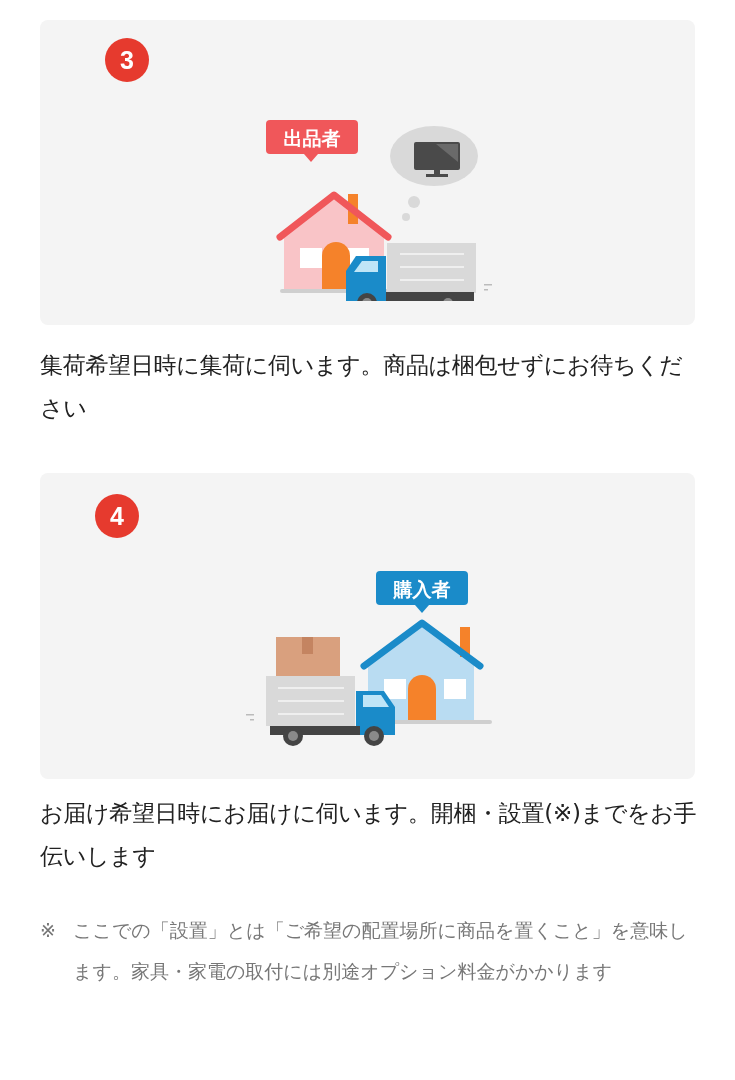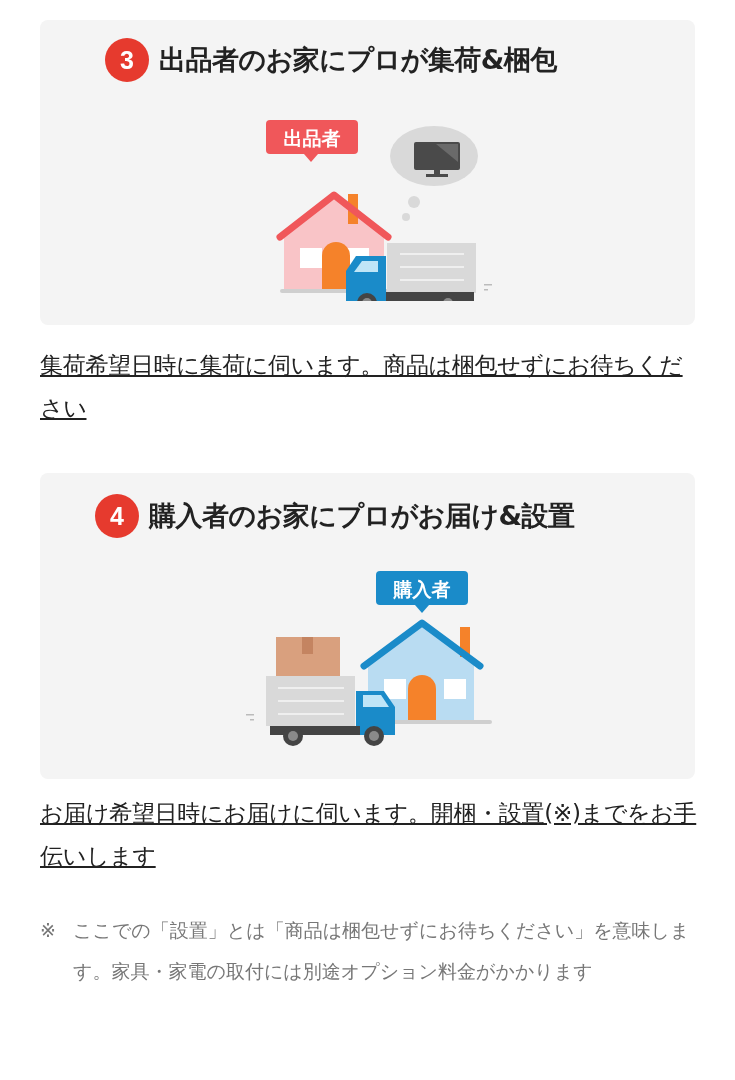--- a/index.html
+++ b/index.html
@@ -5,32 +5,31 @@
   html, body { margin:0; padding:0; background:#ffffff; }
   body { width:735px; height:1080px; position:relative; overflow:hidden;
          font-family:"DejaVu Sans","Liberation Sans",sans-serif; color:#222222; }
   .step-box { position:absolute; left:40px; width:655px; background:#f4f4f4; border-radius:8px; }
   .step-title { position:absolute; display:flex; align-items:center; white-space:nowrap; }
   .badge { width:44px; height:44px; border-radius:50%; background:#e63a2e; color:#fff;
            font-family:"Liberation Sans",sans-serif; font-weight:bold; font-size:25px;
            display:flex; align-items:center; justify-content:center; flex-shrink:0; }
   .title-text { font-weight:bold; font-size:27px; letter-spacing:-0.5px; color:#222; margin-left:10px; }
   .illus { position:absolute; }
-  .para { position:absolute; left:40px; width:660px; font-size:23px; line-height:43px; color:#222; letter-spacing:-0.3px;text-decoration:underline; }
+  .para { position:absolute; left:40px; width:660px; font-size:23px; line-height:43px; color:#222; letter-spacing:-0.3px; }
   .note { position:absolute; left:40px; width:660px; font-size:19px; line-height:41px; color:#777; display:flex; }
   .note-mark { width:33px; flex-shrink:0; }
   .note-text { width:625px; }
 </style>
 </head>
 <body>
 
 <div class="step-box" style="top:20px;height:305px;">
   <div class="step-title" style="left:65px;top:18px;">
     <div class="badge">3</div>
-    <div class="title-text">出品者のお家にプロが集荷&amp;梱包</div>
   </div>
   <svg class="illus" style="left:196px;top:96px;" width="270" height="185" viewBox="0 0 270 185">
 
     <g>
       <rect x="30" y="4" width="92" height="34" rx="4" fill="#f0575a"></rect>
       <polygon points="68,38 82,38 75,46" fill="#f0575a"></polygon>
       <text x="76" y="29" text-anchor="middle" font-family="DejaVu Sans, sans-serif" font-weight="bold" font-size="19" fill="#fff">出品者</text>
     </g>
 
     <g>
@@ -72,21 +71,20 @@
       <rect x="248" y="173" width="4" height="1.5" fill="#bbb"></rect>
     </g>
   </svg>
 </div>
 
 <div class="para" style="top:344px;">集荷希望日時に集荷に伺います。商品は梱包せずにお待ちください</div>
 
 <div class="step-box" style="top:473px;height:306px;">
   <div class="step-title" style="left:55px;top:21px;">
     <div class="badge">4</div>
-    <div class="title-text">購入者のお家にプロがお届け&amp;設置</div>
   </div>
   <svg class="illus" style="left:196px;top:94px;" width="270" height="185" viewBox="0 0 270 185">
 
     <g>
       <rect x="140" y="4" width="92" height="34" rx="4" fill="#1a8bc9"></rect>
       <polygon points="179,38 193,38 186,46" fill="#1a8bc9"></polygon>
       <text x="186" y="29" text-anchor="middle" font-family="DejaVu Sans, sans-serif" font-weight="bold" font-size="19" fill="#fff">購入者</text>
     </g>
 
     <g>
@@ -119,14 +117,14 @@
       <rect x="10" y="147" width="8" height="1.5" fill="#bbb"></rect>
       <rect x="14" y="152" width="4" height="1.5" fill="#bbb"></rect>
     </g>
   </svg>
 </div>
 
 <div class="para" style="top:792px;">お届け希望日時にお届けに伺います。開梱・設置(※)までをお手伝いします</div>
 
 <div class="note" style="top:910px;">
   <span class="note-mark">※</span>
-  <span class="note-text">ここでの「設置」とは「商品は梱包せずにお待ちください」を意味します。家具・家電の取付には別途オプション料金がかかります</span>
+  <span class="note-text">ここでの「設置」とは「ご希望の配置場所に商品を置くこと」を意味します。家具・家電の取付には別途オプション料金がかかります</span>
 </div>
 
 </body></html>

